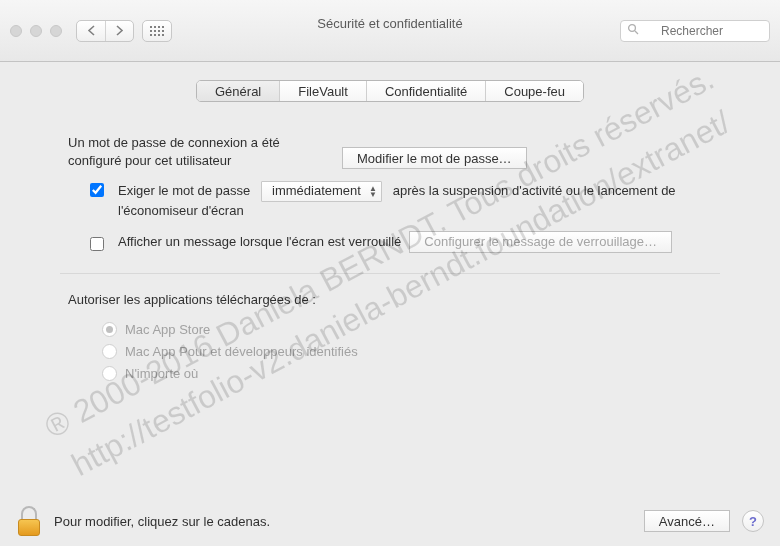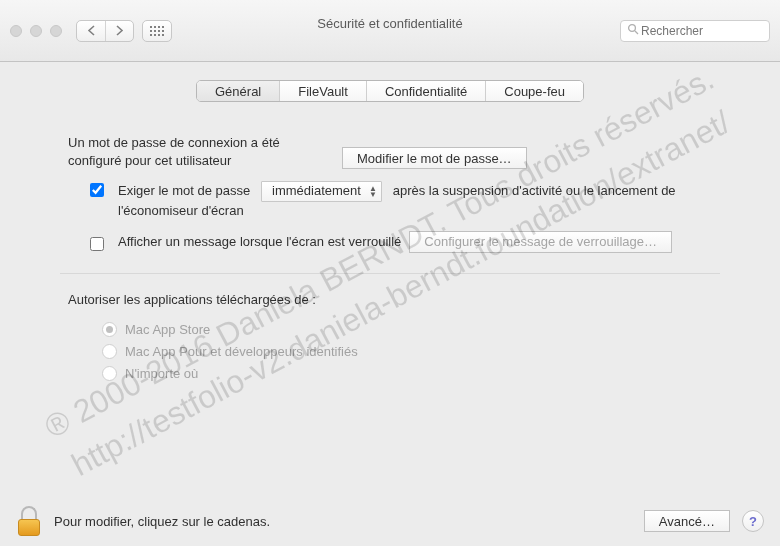--- a/index.html
+++ b/index.html
@@ -57,21 +57,21 @@
     font-size: 13px; color: #5a5a5a;
     pointer-events: none;
   }
   .searchwrap {
     margin-left: auto;
     width: 150px; height: 22px;
     border: 1px solid #cfcfcf;
     border-radius: 4px;
     background: #ffffff;
     display: flex; align-items: center;
-    padding: 0 6px; gap: 0;
+    padding: 0 6px; gap: 20px;
   }
   .searchwrap input {
     flex: 1; border: none; outline: none;
     font-size: 12px; color: #555; background: transparent;
   }
   .searchwrap .mag { color: #b0b0b0; }
 
   
   .tabbar {
     display: flex; justify-content: center;

